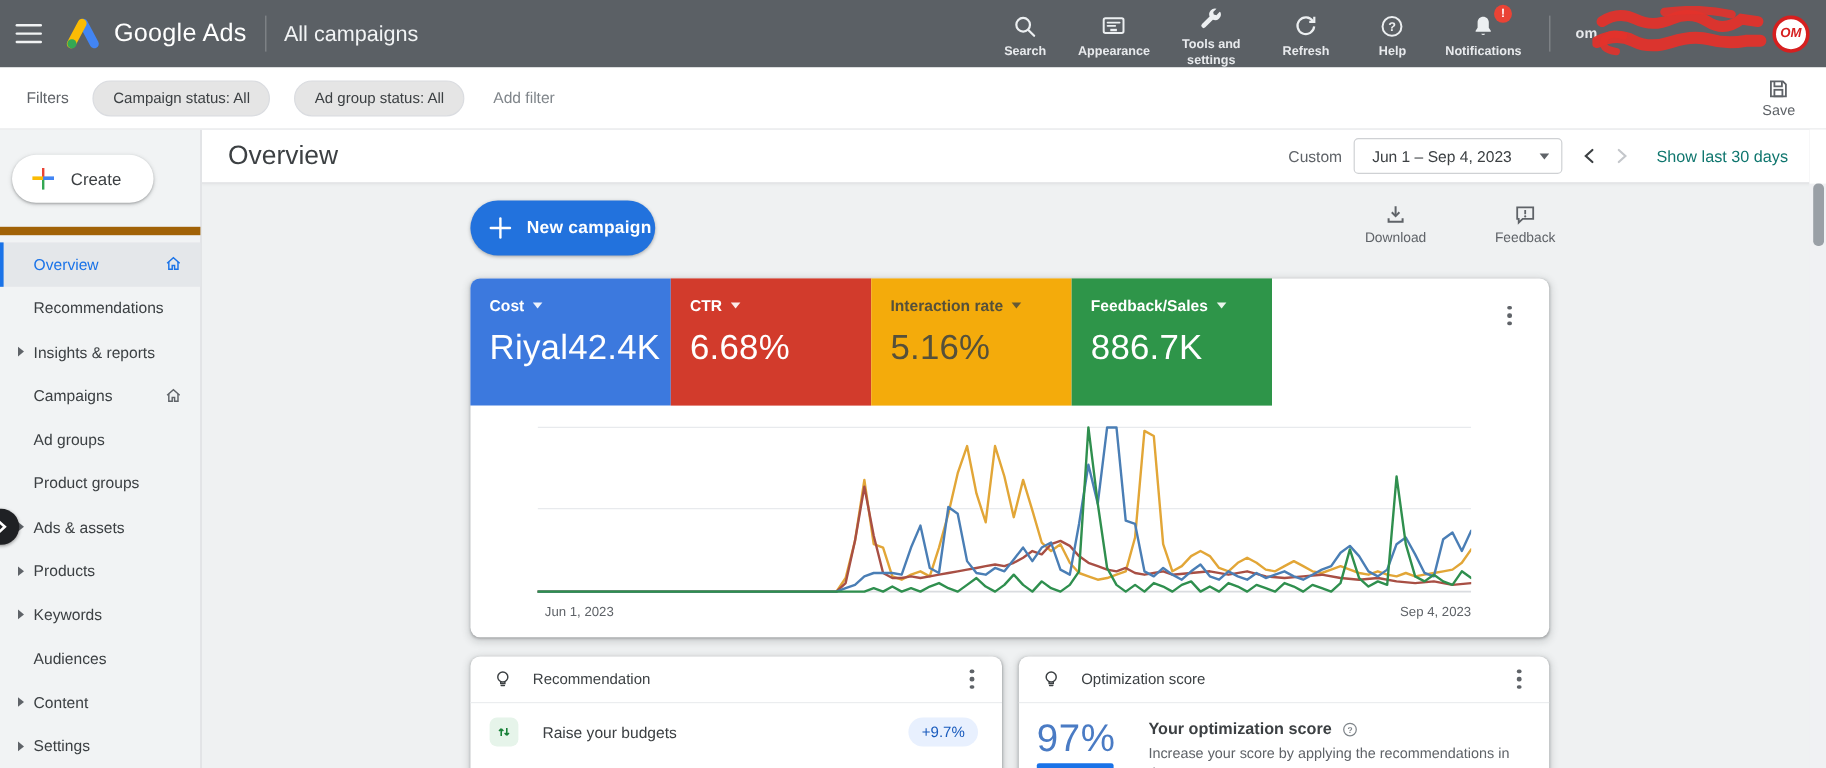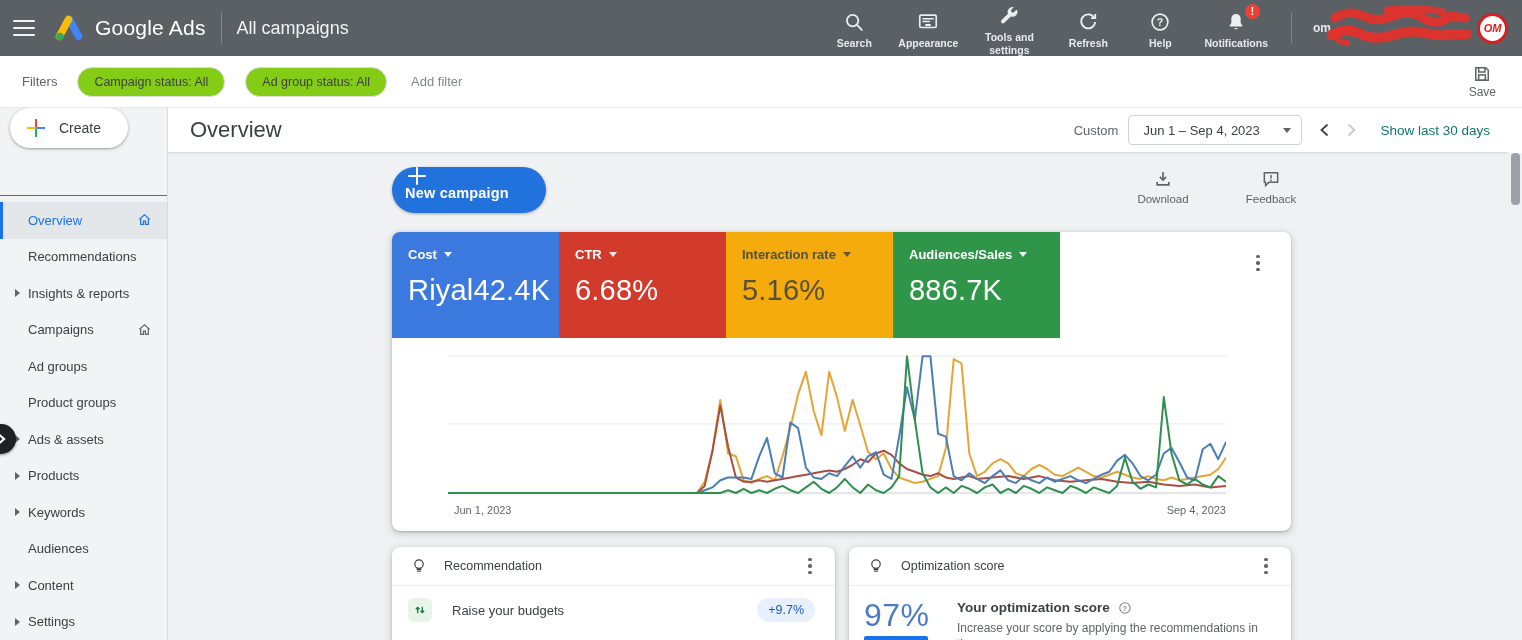--- a/index.html
+++ b/index.html
@@ -29,31 +29,31 @@
   .acct-text { font-size:12px; color:#e8eaed; font-weight:700; }
   .scribble-svg { margin-left:-4px; }
   .avatar { width:31px; height:31px; border-radius:50%; background:#fff; border:3px solid #d61f1f;
     color:#d61f1f; font-size:11px; font-weight:800; font-style:italic; display:flex; align-items:center;
     justify-content:center; margin-left:4px; }
 
   
   .filtersbar { position:absolute; left:0; top:56px; width:1522px; height:52px; background:#fff;
     border-bottom:1px solid #e4e6e8; display:flex; align-items:center; z-index:40; }
   .filters-label { margin-left:22px; font-size:13px; color:#5f6368; }
-  .chip { margin-left:20px; height:30px; border:1px solid #dadce0; border-radius:16px; background:#84cc16;
+  .chip { margin-left:20px; height:30px; border:1px solid #dadce0; border-radius:16px; background:#e5e5e5;
     display:flex; align-items:center; padding:0 16px; font-size:12.5px; color:#3c4043; cursor:pointer; }
   .add-filter { margin-left:24px; font-size:13px; color:#80868b; cursor:pointer; }
   .save-block { margin-left:auto; margin-right:26px; display:flex; flex-direction:column; align-items:center;
     color:#5f6368; cursor:pointer; }
   .save-block .ni-label { font-size:12px; margin-top:1px; color:#5f6368; }
 
   
   .sidebar { position:absolute; left:0; top:108px; width:168px; bottom:0; background:#f1f3f4;
     border-right:1px solid #d9dbde; z-index:30; }
-  .create-area { height:88px; border-bottom:1px solid #a16207; display:flex; }
+  .create-area { height:88px; border-bottom:7px solid #a16207; display:flex; align-items:center; }
   .create-btn { margin-left:10px; width:118px; height:40px; background:#fff; border-radius:21px;
     box-shadow:0 1px 2px rgba(60,64,67,.35), 0 1px 4px rgba(60,64,67,.18); display:flex; align-items:center;
     cursor:pointer; }
   .create-plus { position:relative; width:18px; height:18px; margin-left:17px; }
   .create-plus i { position:absolute; display:block; }
   .create-label { margin-left:14px; font-size:14px; color:#3c4043; font-weight:500; }
   .side-menu { list-style:none; margin-top:6px; }
   .side-item { position:relative; height:36.5px; display:flex; align-items:center; padding-left:28px;
     font-size:13px; color:#3c4043; cursor:pointer; }
   .side-item.selected { background:#e4e7ea; color:#1a73e8; font-weight:500; }
@@ -76,22 +76,22 @@
     display:flex; align-items:center; padding:0 10px 0 14px; cursor:pointer; }
   .date-dd .dd-text { font-size:13px; color:#3c4043; }
   .dd-caret { margin-left:auto; width:0; height:0; border-top:5px solid #5f6368;
     border-left:4.5px solid transparent; border-right:4.5px solid transparent; }
   .nav-chev { margin-left:16px; cursor:pointer; display:flex; align-items:center; }
   .show-last { margin-left:22px; font-size:13.5px; color:#0f766e; font-weight:500; cursor:pointer; }
 
   .scroll-area { position:absolute; left:0; right:0; top:45px; bottom:0; background:#eff1f2; }
 
   .new-campaign { position:absolute; left:224px; top:14px; height:46px; width:154px; border-radius:24px;
-    background:#2272dd; box-shadow:0 1px 3px rgba(32,33,36,.35); display:flex; 
-    color:#fff; cursor:pointer;flex-direction:column; }
+    background:#2272dd; box-shadow:0 1px 3px rgba(32,33,36,.35); display:flex; align-items:center;
+    color:#fff; cursor:pointer; }
   .nc-plus { margin-left:16px; position:relative; width:18px; height:18px; }
   .nc-plus::before, .nc-plus::after { content:""; position:absolute; background:#fff; border-radius:1px; }
   .nc-plus::before { left:8px; top:0; width:2.4px; height:18px; }
   .nc-plus::after { left:0; top:8px; width:18px; height:2.4px; }
   .nc-label { margin-left:13px; font-size:14.5px; font-weight:600; letter-spacing:.2px; }
 
   .dl-fb { position:absolute; left:952px; top:16px; display:flex; gap:22px; }
   .dl-fb .tool { width:86px; display:flex; flex-direction:column; align-items:center; color:#5f6368; cursor:pointer; }
   .dl-fb .tool .ni-label { font-size:11.5px; margin-top:4px; color:#5f6368; }
 
@@ -397,21 +397,21 @@
           </div>
           <div class="metric-tile" style="background: rgb(244, 171, 11); color: rgb(85, 80, 58);">
             <div class="mt-label">
               <span>Interaction rate</span>
               <span class="mt-caret"></span>
             </div>
             <div class="mt-value">5.16%</div>
           </div>
           <div class="metric-tile" style="background: rgb(46, 149, 73); color: rgb(255, 255, 255);">
             <div class="mt-label">
-              <span>Audiences/Sales</span>
+              <span>Feedback/Sales</span>
               <span class="mt-caret"></span>
             </div>
             <div class="mt-value">886.7K</div>
           </div>
         </div>
       <div class="dots3">
           <i></i>
           <i></i>
           <i></i>
         </div>

